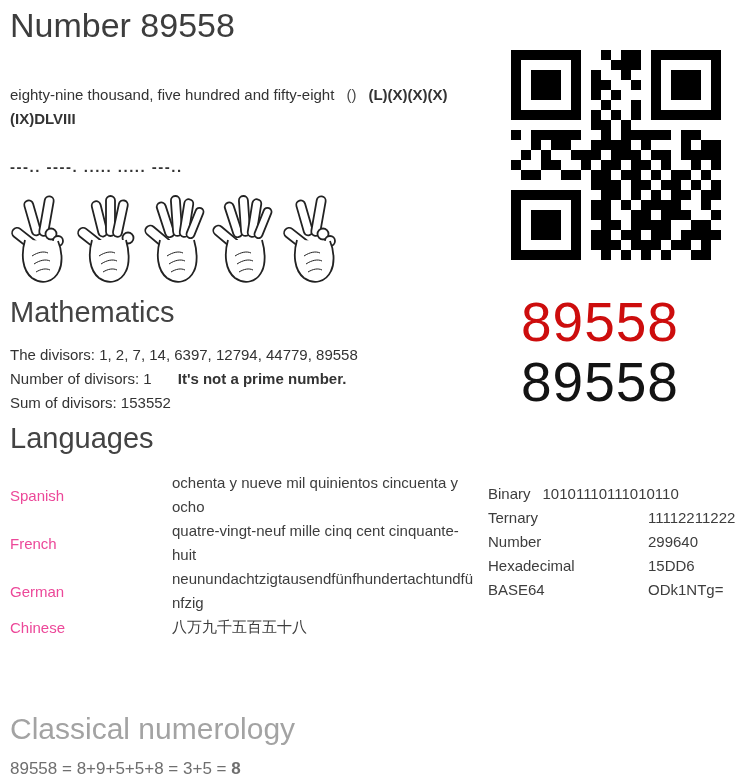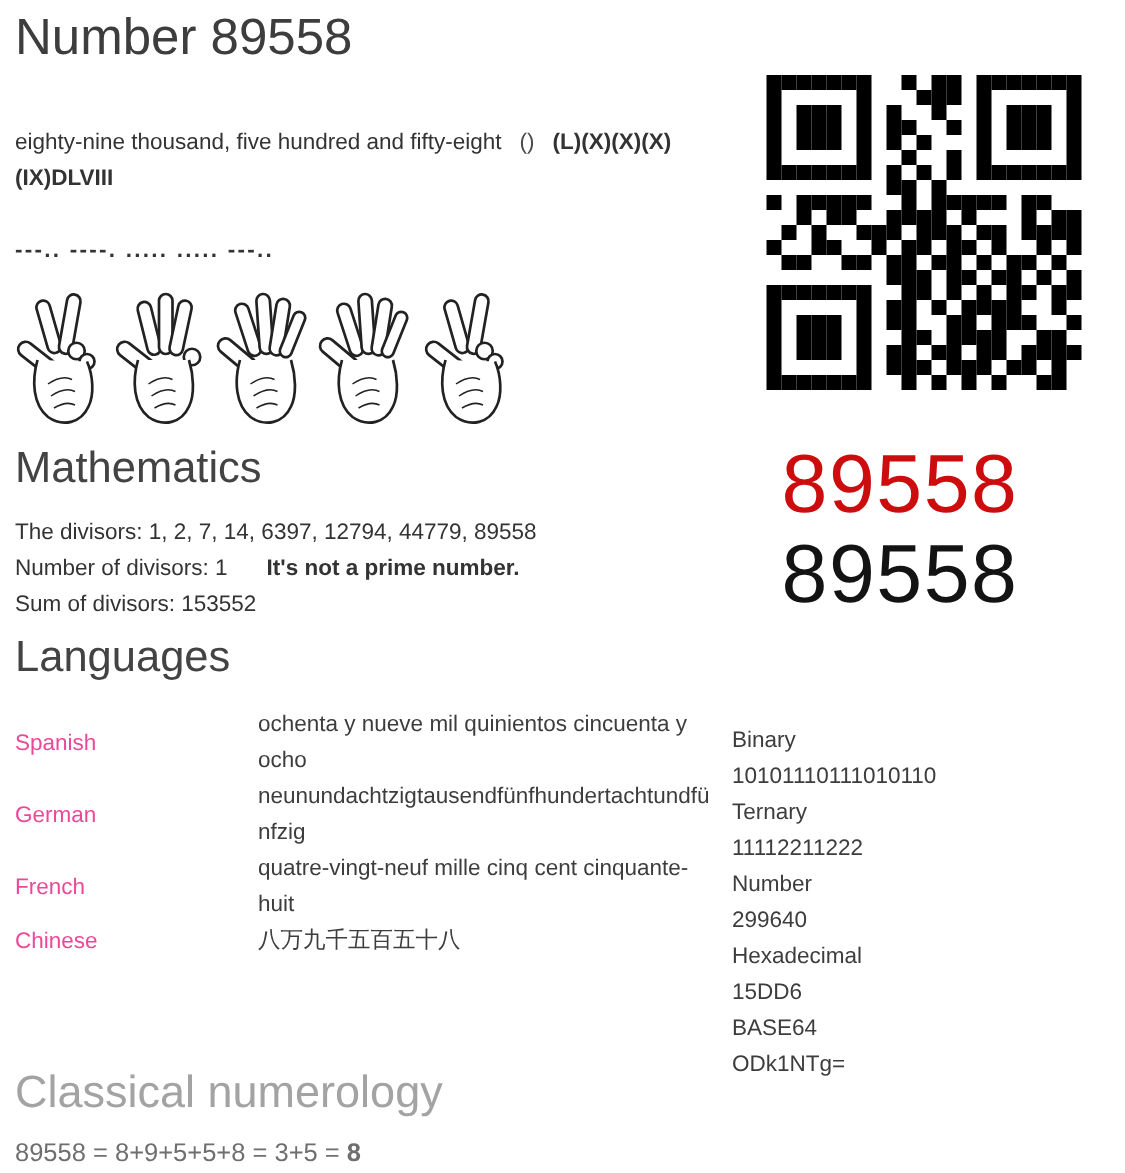--- a/index.html
+++ b/index.html
@@ -36,21 +36,21 @@
   .langs{left:10px;top:422px;width:472px;}
   .langs h2{font-size:29px;color:#434343;}
   .lang-table{margin-top:16px;}
   .lang-row{display:flex;align-items:center;}
   .lang-label{width:162px;font-size:15px;color:#ec4899;flex:none;}
   .lang-value{width:302px;font-size:15px;line-height:24px;color:#3d3d3d;overflow-wrap:anywhere;}
 
   .informatics{left:488px;top:468px;width:262px;}
   .informatics h2{font-size:29px;color:#434343;}
   .inf-table{margin-top:14px;}
-  .inf-row{display:flex;font-size:15px;line-height:24px;color:#3d3d3d;flex-direction:column;}
+  .inf-row{display:flex;font-size:15px;line-height:24px;color:#3d3d3d;}
   .inf-label{width:160px;flex:none;}
   .inf-row.tight .inf-label{width:auto;margin-right:12px;}
   .inf-value{white-space:nowrap;}
 
   .numerology{left:10px;top:712px;width:700px;}
   .numerology h2{font-size:30px;color:#a3a3a3;}
   .numerology .formula{margin-top:13px;font-size:17px;color:#6f6f6f;}
   .numerology .result{font-weight:700;}
 </style>
 </head>
@@ -389,26 +389,26 @@
   </div>
 
   <div class="abs langs">
     <h2>Languages</h2>
     <div class="lang-table">
       <div class="lang-row">
         <div class="lang-label">Spanish</div>
         <div class="lang-value">ochenta y nueve mil quinientos cincuenta y ocho</div>
       </div>
       <div class="lang-row">
+        <div class="lang-label">French</div>
+        <div class="lang-value">quatre-vingt-neuf mille cinq cent cinquante-huit</div>
+      </div>
+      <div class="lang-row">
         <div class="lang-label">German</div>
         <div class="lang-value">neunundachtzigtausendfünfhundertachtundfünfzig</div>
-      </div>
-      <div class="lang-row">
-        <div class="lang-label">French</div>
-        <div class="lang-value">quatre-vingt-neuf mille cinq cent cinquante-huit</div>
       </div>
       <div class="lang-row">
         <div class="lang-label">Chinese</div>
         <div class="lang-value">八万九千五百五十八</div>
       </div>
     </div>
   </div>
 
   <div class="abs informatics">
     <div class="inf-table">

